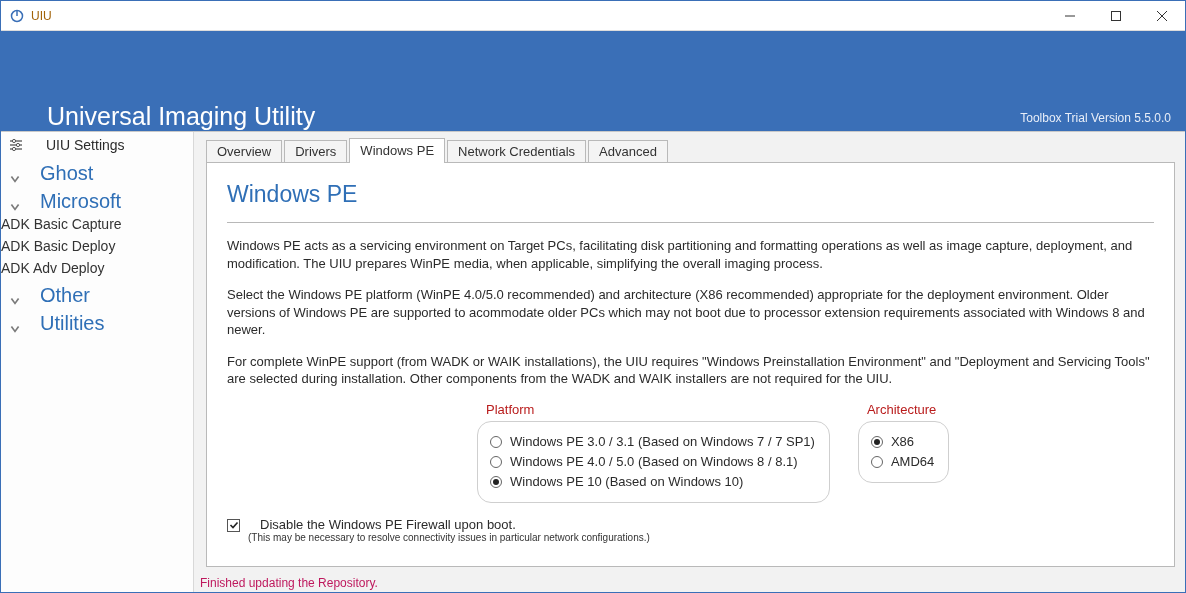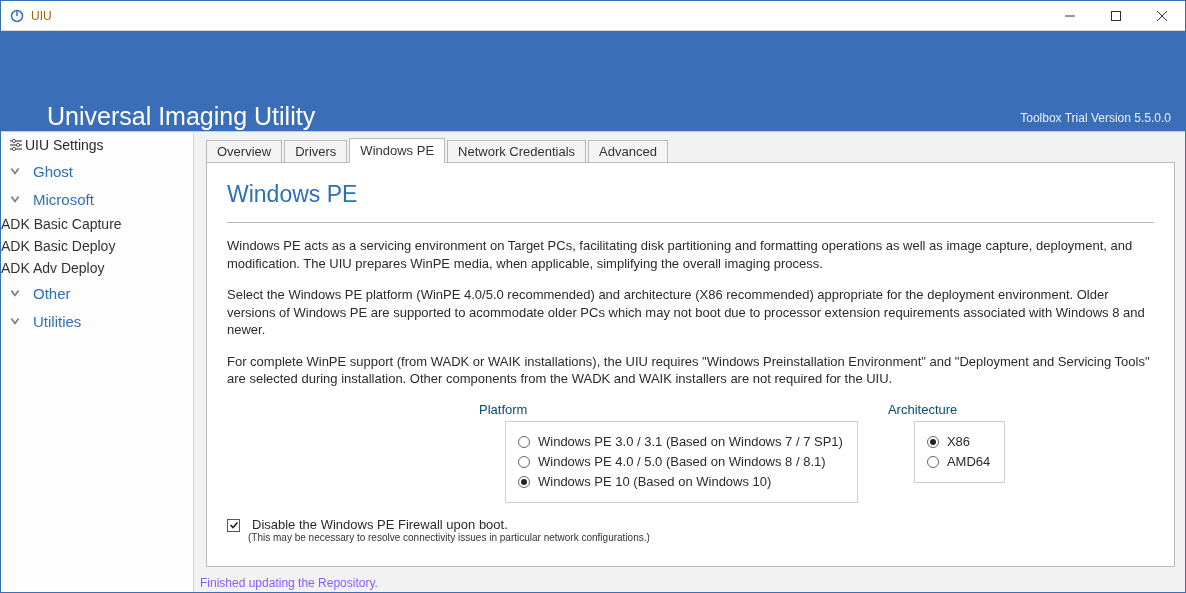--- a/index.html
+++ b/index.html
@@ -75,33 +75,33 @@
     border-right: 1px solid #d8d8d8;
     display: flex;
     flex-direction: column;
     font-size: 14px;
   }
   .side-row {
     height: 25px;
     display: flex;
     align-items: center;
     padding-left: 8px;
-    gap: 2px;
+    gap: 23px;
   }
   .side-row.selected {
     background: #dfdfdf;
   }
   .side-row .row-icon { width: 14px; height: 14px; display:flex; align-items:center; justify-content:center; }
   .side-cat {
     height: 28px;
-    display: flex; align-items: center;
+    display: flex; align-items: flex-end;
     padding-left: 8px;
-    gap: 12px;
+    gap: 19px;
     color: #2f6fb6;
-    font-size: 15px;
+    font-size: 20px;
   }
   .side-sub {
     height: 22px;
     display: flex; align-items: center;
     color: #333;
     font-size: 14px;
   }
   .chev {
     width: 12px; height: 12px;
     display: flex; align-items: center; justify-content: center;
@@ -167,29 +167,28 @@
   .groups {
     display: flex;
     gap: 28px;
     justify-content: flex-start;
     margin: 4px 0 14px 250px;
   }
   .group {
     display: flex; flex-direction: column;
   }
   .group-label {
-    color: #0c4a6e;
-    margin: 0 0 4px 2px;
+    color: #b91c1c;
+    margin: 0 0 4px 9px;
     font-size: 13px;
   }
   .group-box {
     border: 1px solid #cfcfcf;
-    border-radius: 0;
+    border-radius: 14px;
     padding: 10px 14px 10px 12px;
-    margin-left: 28px;
   }
   .opt {
     display: flex; align-items: center;
     gap: 8px;
     height: 20px;
     font-size: 13px;
     white-space: nowrap;
   }
   .radio {
     width: 12px; height: 12px;
@@ -200,41 +199,41 @@
   }
   .radio.checked::after {
     content: "";
     width: 6px; height: 6px;
     background: #222;
     border-radius: 50%;
   }
   .check-row {
     display: flex;
     align-items: flex-start;
-    gap: 12px;
+    gap: 20px;
     font-size: 13px;
   }
   .checkbox {
     width: 13px; height: 13px;
     border: 1px solid #555;
     margin-top: 2px;
     display: flex; align-items: center; justify-content: center;
     background: #fff;
   }
   .checkbox.checked svg { width: 10px; height: 10px; }
   .hint {
     color: #333;
     font-size: 10px;
     margin-left: 21px;
   }
   .statusbar {
     height: 19px;
     background: #f2f2f2;
     font-size: 12px;
-    color: #8b5cf6;
+    color: #be185d;
     display: flex;
     align-items: center;
     padding-left: 6px;
   }
 </style>
 </head>
 <body>
 
 <div class="window">
 

